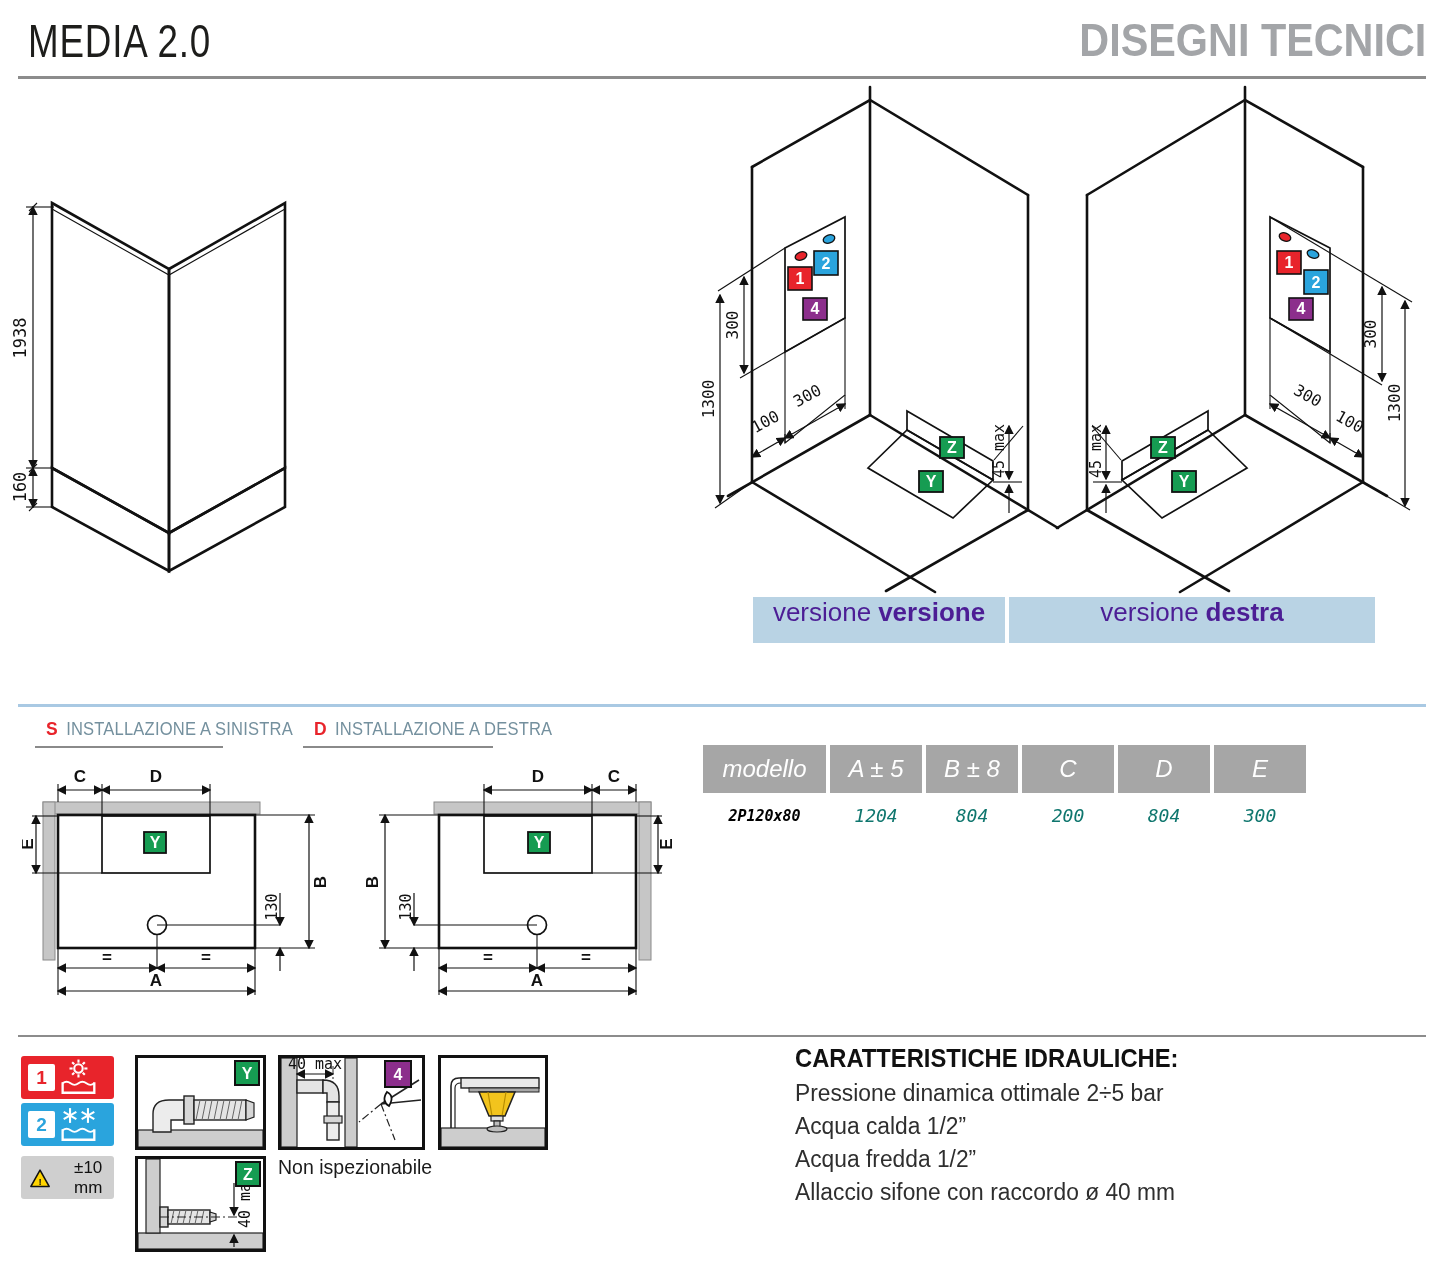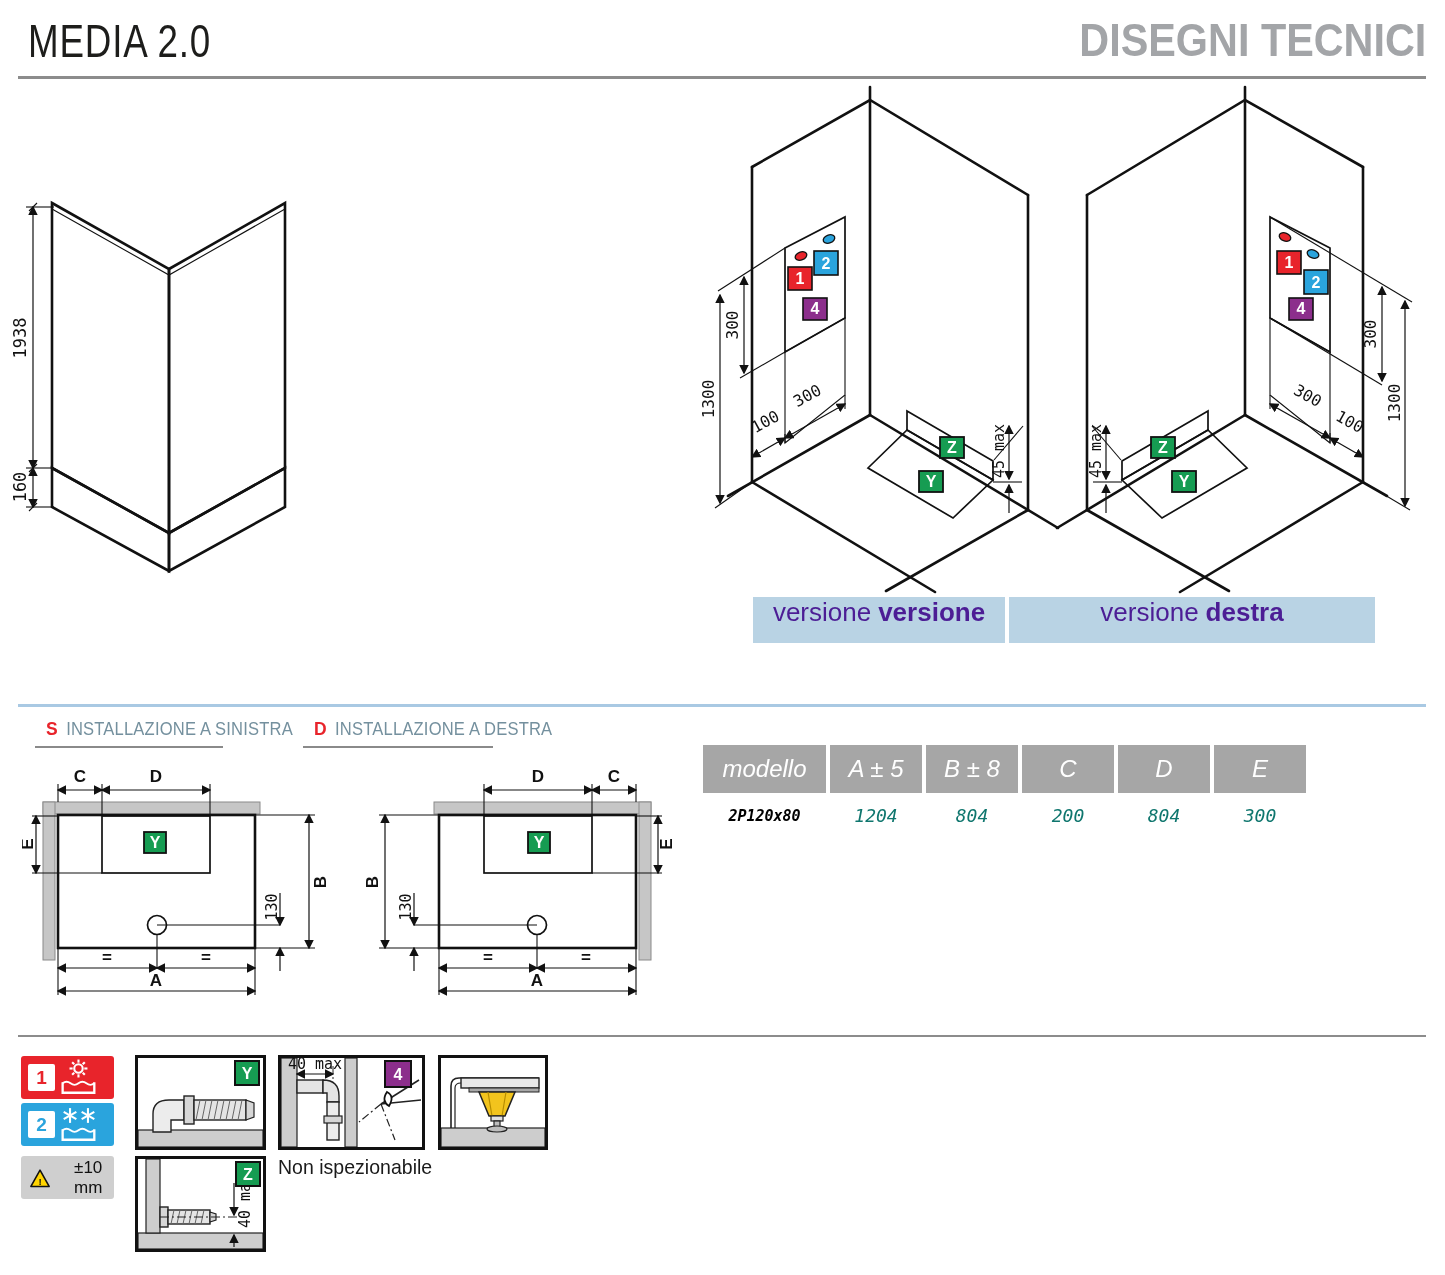--- a/index.html
+++ b/index.html
@@ -456,14 +456,21 @@
       <line x1="47" y1="34" x2="51" y2="58" stroke="#b78d00" stroke-width="1.2"></line>
       <line x1="65" y1="34" x2="61" y2="58" stroke="#b78d00" stroke-width="1.2"></line>
       <rect x="50" y="58" width="12" height="5" fill="#e0e0e0" stroke="#222" stroke-width="1.2"></rect>
       <rect x="53" y="63" width="6" height="7" fill="#bdbdbd" stroke="#222" stroke-width="1.2"></rect>
       <ellipse cx="56" cy="71" rx="10" ry="3" fill="#bdbdbd" stroke="#222" stroke-width="1.2"></ellipse>
     </svg>
   </div>
 
   <div class="abs note-text" style="left:278px;top:1155px;">Non ispezionabile</div>
 
+  <div class="abs hydro">
+    <h3>CARATTERISTICHE IDRAULICHE:</h3>
+    <div>Pressione dinamica ottimale 2÷5 bar</div>
+    <div>Acqua calda 1/2”</div>
+    <div>Acqua fredda 1/2”</div>
+    <div>Allaccio sifone con raccordo ø 40 mm</div>
+  </div>
 
 </div>
 
 </body></html>

